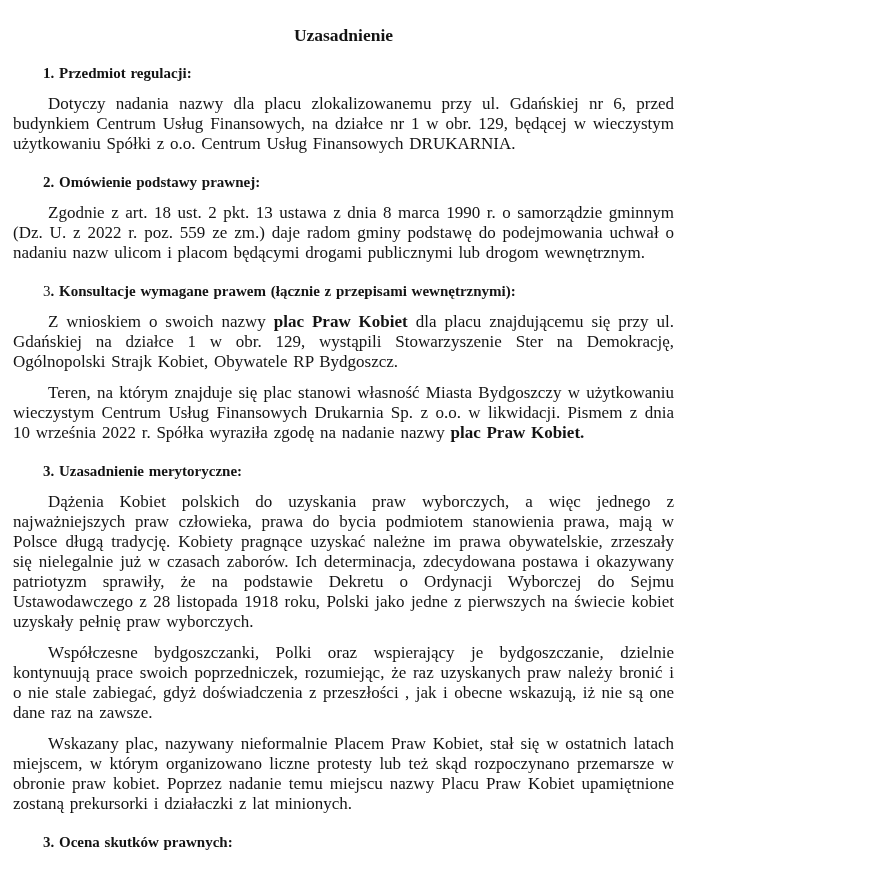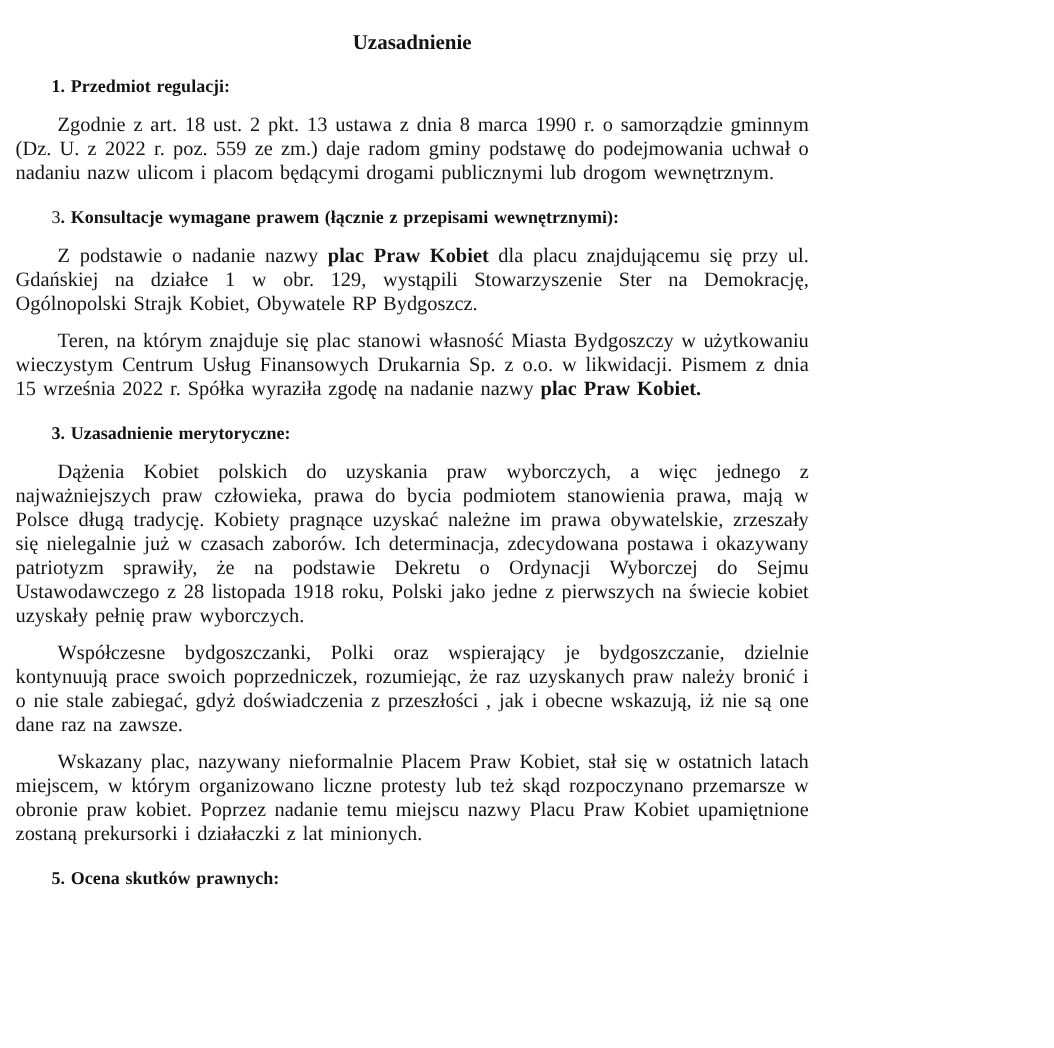--- a/index.html
+++ b/index.html
@@ -49,36 +49,38 @@
 </style>
 </head>
 <body>
 
 <div class="page">
 
   <div class="doc-title">Uzasadnienie</div>
 
   <div class="section">
     <div class="section-heading"><span>1. Przedmiot regulacji:</span></div>
+    <p class="body-par"><span>Dotyczy nadania nazwy dla placu zlokalizowanemu przy ul. Gdańskiej nr 6, przed budynkiem Centrum Usług Finansowych, na działce nr 1 w obr. 129, będącej w wieczystym użytkowaniu Spółki z o.o. Centrum Usług Finansowych DRUKARNIA.</span></p>
   </div>
 
   <div class="section">
+    <div class="section-heading"><span>2. Omówienie podstawy prawnej:</span></div>
     <p class="body-par"><span>Zgodnie z art. 18 ust. 2 pkt. 13 ustawa z dnia 8 marca 1990 r. o samorządzie gminnym (Dz. U. z 2022 r. poz. 559 ze zm.) daje radom gminy podstawę do podejmowania uchwał o nadaniu nazw ulicom i placom będącymi drogami publicznymi lub drogom wewnętrznym.</span></p>
   </div>
 
   <div class="section">
     <div class="section-heading"><span class="plain-num">3</span><b>. Konsultacje wymagane prawem (łącznie z przepisami wewnętrznymi):</b></div>
-    <p class="body-par"><span>Z podstawie o nadanie nazwy </span><b>plac Praw Kobiet</b><span> dla placu znajdującemu się przy ul. Gdańskiej na działce 1 w obr. 129, wystąpili Stowarzyszenie Ster na Demokrację, Ogólnopolski Strajk Kobiet, Obywatele RP Bydgoszcz.</span></p>
-    <p class="body-par"><span>Teren, na którym znajduje się plac stanowi własność Miasta Bydgoszczy w użytkowaniu wieczystym Centrum Usług Finansowych Drukarnia Sp. z o.o. w likwidacji. Pismem z dnia 15 września 2022 r. Spółka wyraziła zgodę na nadanie nazwy </span><b>plac Praw Kobiet.</b></p>
+    <p class="body-par"><span>Z wnioskiem o swoich nazwy </span><b>plac Praw Kobiet</b><span> dla placu znajdującemu się przy ul. Gdańskiej na działce 1 w obr. 129, wystąpili Stowarzyszenie Ster na Demokrację, Ogólnopolski Strajk Kobiet, Obywatele RP Bydgoszcz.</span></p>
+    <p class="body-par"><span>Teren, na którym znajduje się plac stanowi własność Miasta Bydgoszczy w użytkowaniu wieczystym Centrum Usług Finansowych Drukarnia Sp. z o.o. w likwidacji. Pismem z dnia 10 września 2022 r. Spółka wyraziła zgodę na nadanie nazwy </span><b>plac Praw Kobiet.</b></p>
   </div>
 
   <div class="section">
     <div class="section-heading"><span>3. Uzasadnienie merytoryczne:</span></div>
     <p class="body-par"><span>Dążenia Kobiet polskich do uzyskania praw wyborczych, a więc jednego z najważniejszych praw człowieka, prawa do bycia podmiotem stanowienia prawa, mają w Polsce długą tradycję. Kobiety pragnące uzyskać należne im prawa obywatelskie, zrzeszały się nielegalnie już w czasach zaborów. Ich determinacja, zdecydowana postawa i okazywany patriotyzm sprawiły, że na podstawie Dekretu o Ordynacji Wyborczej do Sejmu Ustawodawczego z 28 listopada 1918 roku, Polski jako jedne z pierwszych na świecie kobiet uzyskały pełnię praw wyborczych.</span></p>
     <p class="body-par"><span>Współczesne bydgoszczanki, Polki oraz wspierający je bydgoszczanie, dzielnie kontynuują prace swoich poprzedniczek, rozumiejąc, że raz uzyskanych praw należy bronić i o nie stale zabiegać, gdyż doświadczenia z przeszłości , jak i obecne wskazują, iż nie są one dane raz na zawsze.</span></p>
     <p class="body-par"><span>Wskazany plac, nazywany nieformalnie Placem Praw Kobiet, stał się w ostatnich latach miejscem, w którym organizowano liczne protesty lub też skąd rozpoczynano przemarsze w obronie praw kobiet. Poprzez nadanie temu miejscu nazwy Placu Praw Kobiet upamiętnione zostaną prekursorki i działaczki z lat minionych.</span></p>
   </div>
 
   <div class="section">
-    <div class="section-heading"><span>5. Ocena skutków prawnych:</span></div>
+    <div class="section-heading"><span>3. Ocena skutków prawnych:</span></div>
   </div>
 
 </div>
 
 </body></html>

